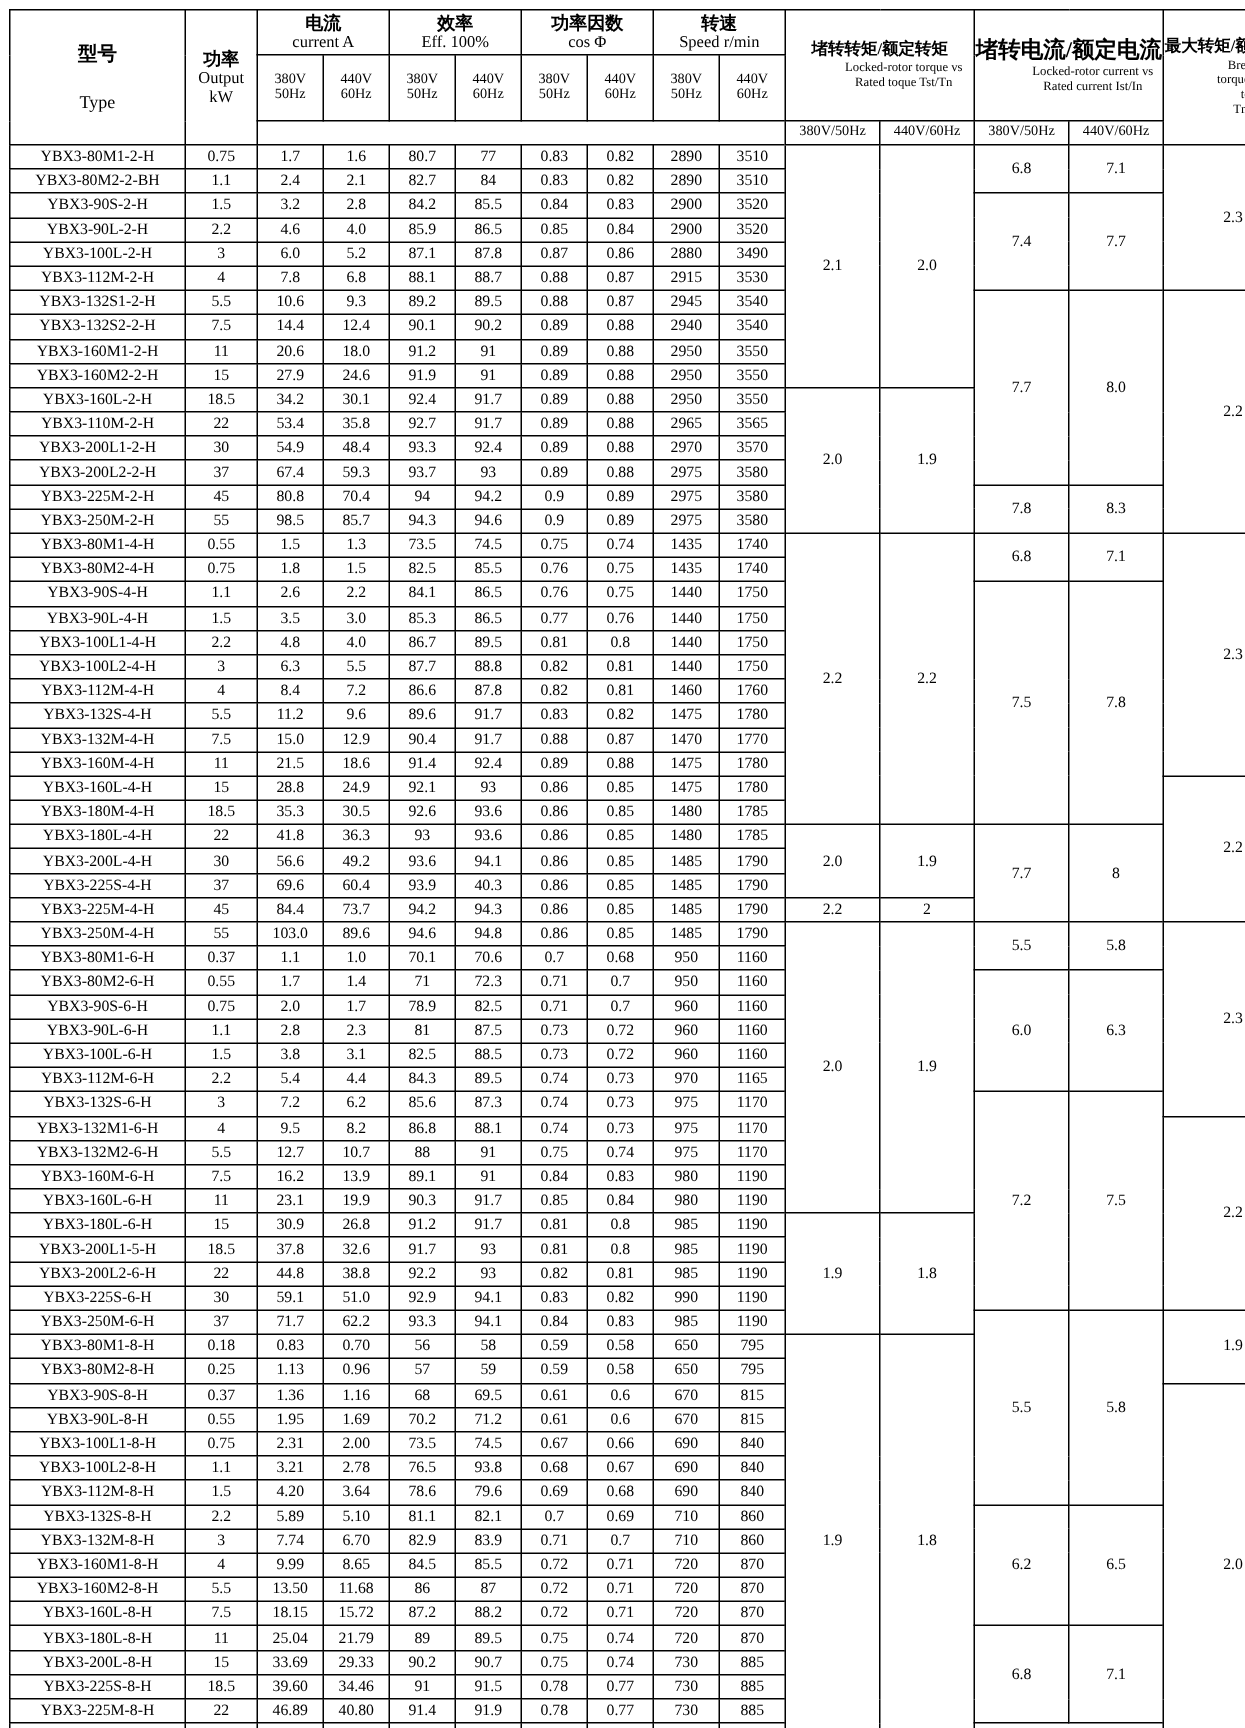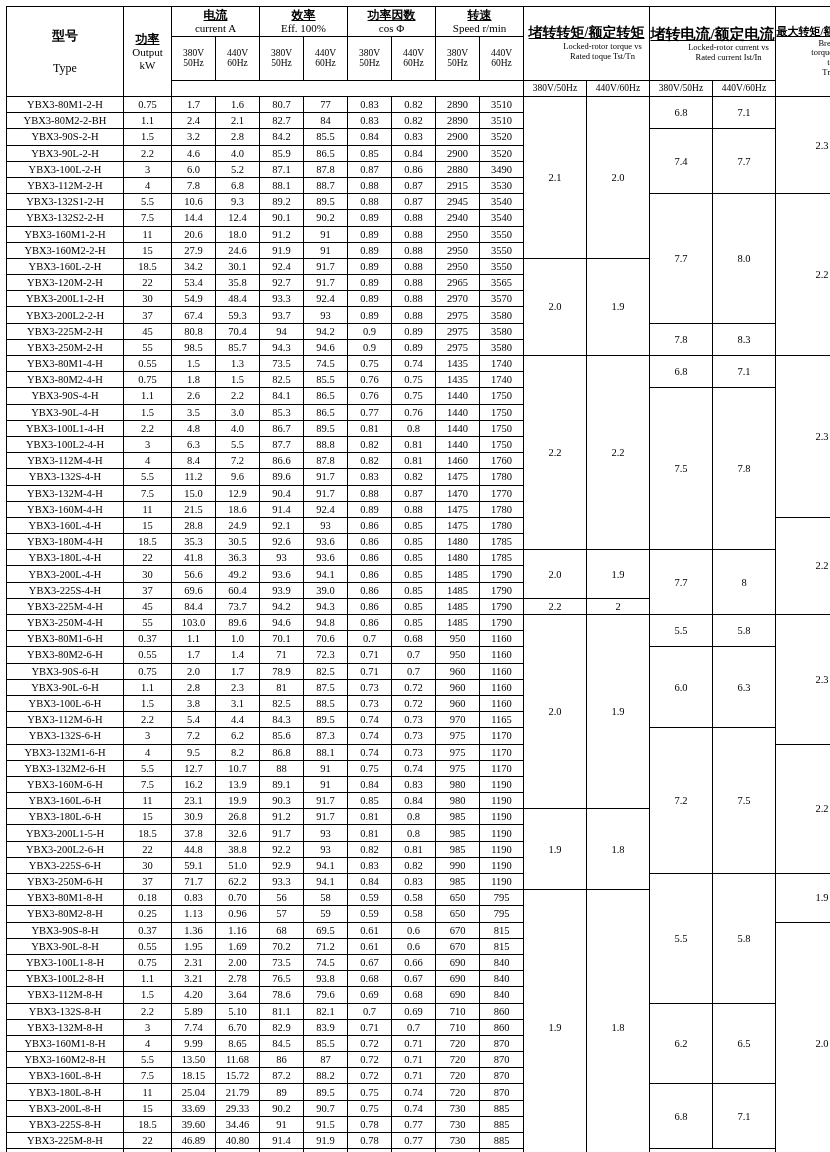--- a/index.html
+++ b/index.html
@@ -36,21 +36,20 @@
   }
   
   thead td {
     font-size: 10px;
   }
   .hdr-cn {
     font-size: 12px;
     font-weight: bold;
     display: block;
     line-height: 1.2;
-    text-decoration: underline;
   }
   .hdr-en {
     font-size: 11px;
     display: block;
     line-height: 1.15;
   }
   .hdr-en-sm {
     font-size: 8.5px;
     display: block;
     line-height: 1.15;
@@ -134,21 +133,21 @@
         </td>
         <td colspan="2">
           <span class="hdr-cn">功率因数</span>
           <span class="hdr-en">cos Φ</span>
         </td>
         <td colspan="2">
           <span class="hdr-cn">转速</span>
           <span class="hdr-en">Speed r/min</span>
         </td>
         <td colspan="2" rowspan="2">
-          <span class="hdr-cn" style="font-size:14px">堵转转矩/额定转矩</span>
+          <span class="hdr-cn" style="font-size:11px">堵转转矩/额定转矩</span>
           <span class="hdr-en-sm">Locked-rotor torque vs Rated toque   Tst/Tn</span>
         </td>
         <td colspan="2" rowspan="2">
           <span class="hdr-cn" style="font-size:15px">堵转电流/额定电流</span>
           <span class="hdr-en-sm">Locked-rotor current vs Rated current Ist/In</span>
         </td>
         <td rowspan="3">
           <span class="hdr-cn" style="font-size:11px">最大转矩/额定转矩</span>
           <span class="hdr-en-sm">Breakdown torque vs Rated torque</span>
           <span class="hdr-en-sm">Tmax/Tn</span>
@@ -319,21 +318,21 @@
           <td>92.4</td>
           <td>91.7</td>
           <td>0.89</td>
           <td>0.88</td>
           <td>2950</td>
           <td>3550</td>
           <td rowspan="6" class="grp">2.0</td>
           <td rowspan="6" class="grp">1.9</td>
         </tr>
         <tr>
-          <td class="type">YBX3-120M-2-H</td>
+          <td class="type">YBX3-110M-2-H</td>
           <td>22</td>
           <td>53.4</td>
           <td>35.8</td>
           <td>92.7</td>
           <td>91.7</td>
           <td>0.89</td>
           <td>0.88</td>
           <td>2965</td>
           <td>3565</td>
         </tr>
@@ -566,21 +565,21 @@
           <td>0.85</td>
           <td>1485</td>
           <td>1790</td>
         </tr>
         <tr>
           <td class="type">YBX3-225S-4-H</td>
           <td>37</td>
           <td>69.6</td>
           <td>60.4</td>
           <td>93.9</td>
-          <td>39.0</td>
+          <td>40.3</td>
           <td>0.86</td>
           <td>0.85</td>
           <td>1485</td>
           <td>1790</td>
         </tr>
         <tr>
           <td class="type">YBX3-225M-4-H</td>
           <td>45</td>
           <td>84.4</td>
           <td>73.7</td>

